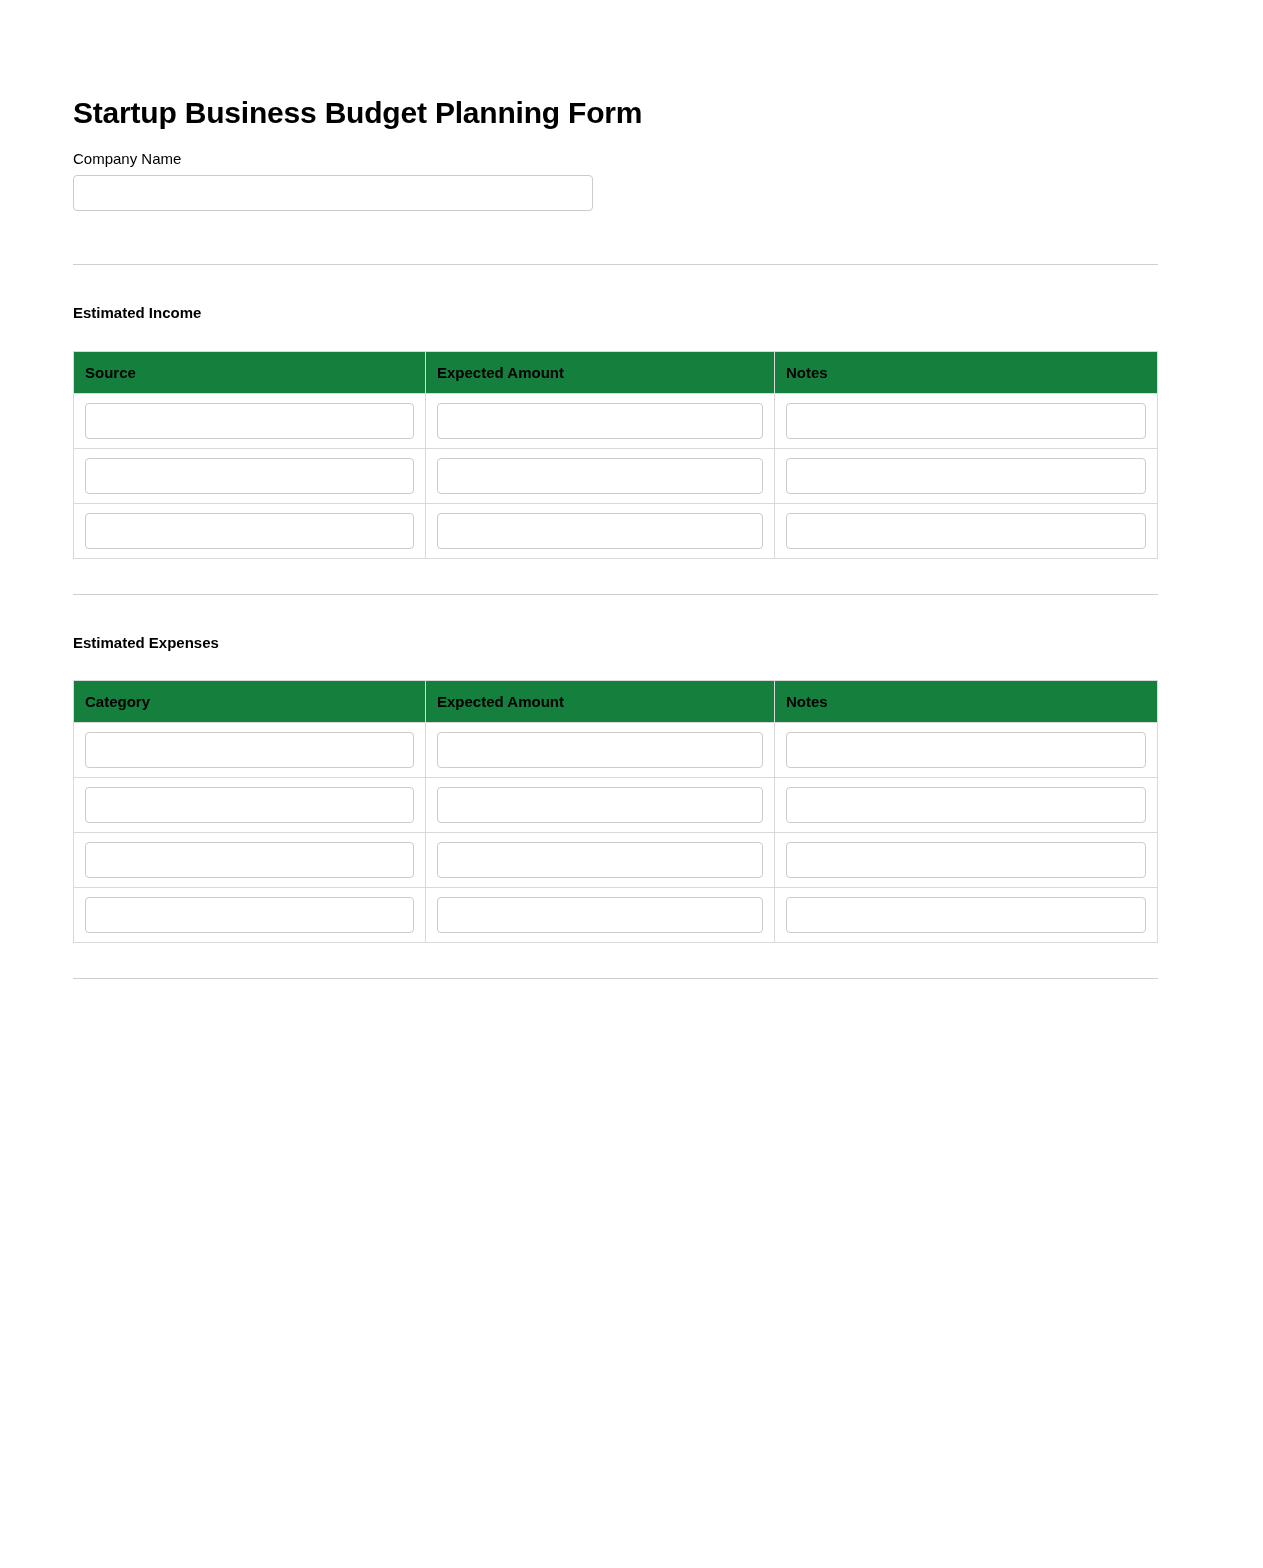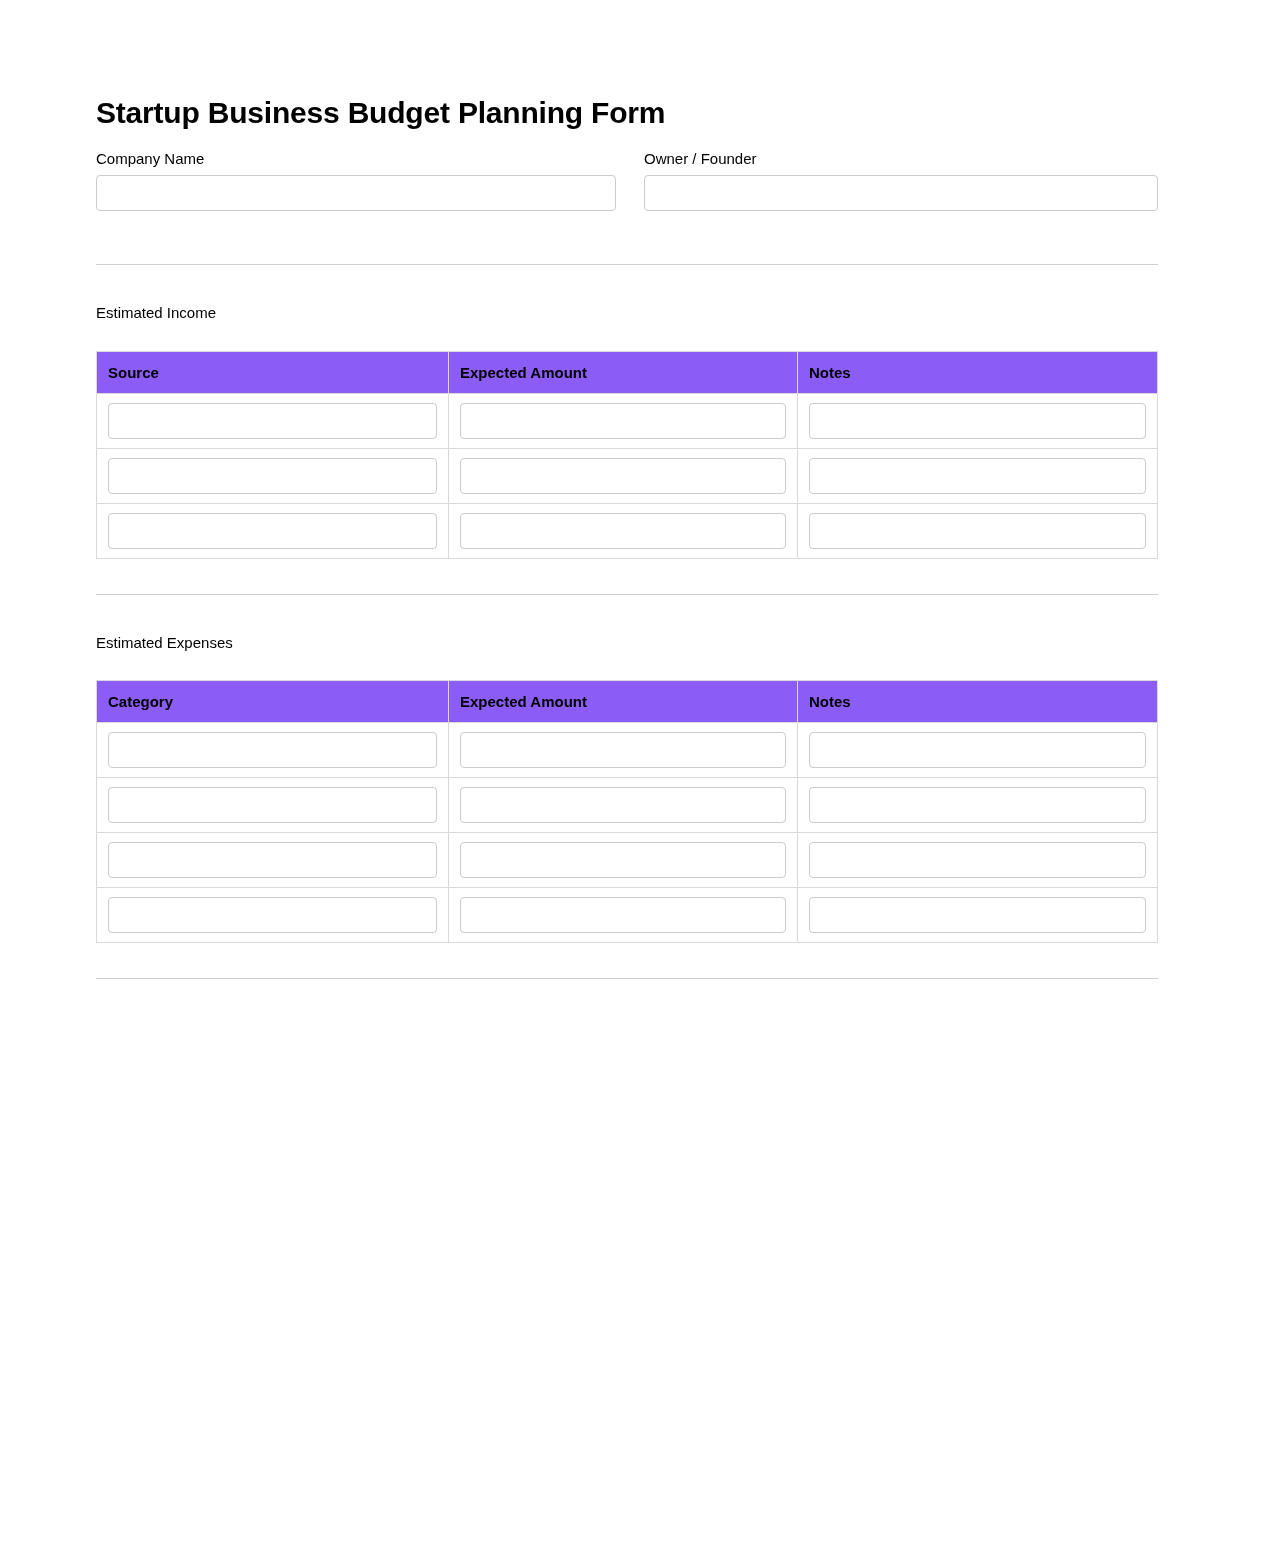--- a/index.html
+++ b/index.html
@@ -9,21 +9,21 @@
     background: #ffffff;
   }
   body {
     width: 1263px;
     height: 1568px;
     font-family: "Liberation Sans", sans-serif;
     color: #000000;
     overflow: hidden;
   }
   .page {
-    padding: 96px 105px 0 96px;
+    padding: 96px 105px 0 73px;
   }
   .form-title {
     font-size: 30px;
     font-weight: bold;
     letter-spacing: -0.2px;
     margin: 0 0 18px 0;
     line-height: 1.15;
     color: #000;
   }
   .field-grid {
@@ -75,37 +75,38 @@
     border: none;
     border-top: 1px solid #cfcfcf;
     margin: 35px 0 38px 0;
     height: 0;
   }
   .section-label {
     font-size: 15px;
     line-height: 1.3;
     color: #000;
     margin: 0 0 28px 0;
+    font-weight: bold;
   }
   table.data-table {
     width: 100%;
     border-collapse: collapse;
     border: 1px solid #d9d9d9;
     table-layout: fixed;
   }
   table.data-table col.col-a { width: 352px; }
   table.data-table col.col-b { width: 349px; }
   table.data-table col.col-c { width: auto; }
   table.data-table th {
     text-align: left;
     font-size: 15px;
     font-weight: bold;
     padding: 12px 11px;
     border: 1px solid #d9d9d9;
-    background: #8b5cf6;
+    background: #15803d;
     color: #000;
   }
   table.data-table td {
     padding: 9px 11px;
     border: 1px solid #d9d9d9;
     background: #ffffff;
     vertical-align: middle;
   }
   table.data-table td .cell-input {
     display: block;
@@ -129,24 +130,20 @@
 
   <h1 class="form-title">Startup Business Budget Planning Form</h1>
 
   <div class="field-grid">
 
     <div class="field">
       <label class="field-label">Company Name</label>
       <input class="text-input" type="text" placeholder="" style="">
     </div>
 
-    <div class="field">
-      <label class="field-label">Owner / Founder</label>
-      <input class="text-input" type="text" placeholder="" style="">
-    </div>
 
 
 
 
   </div>
 
   <hr class="divider">
 
   <div class="section-block">
     <div class="section-label">Estimated Income</div>

